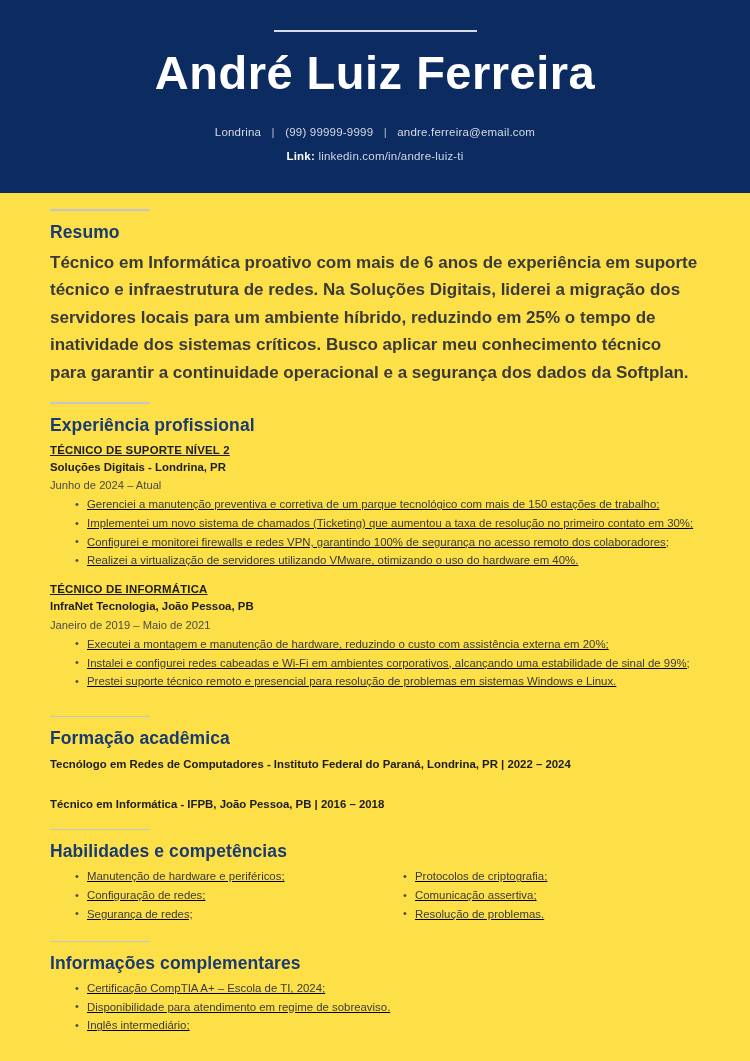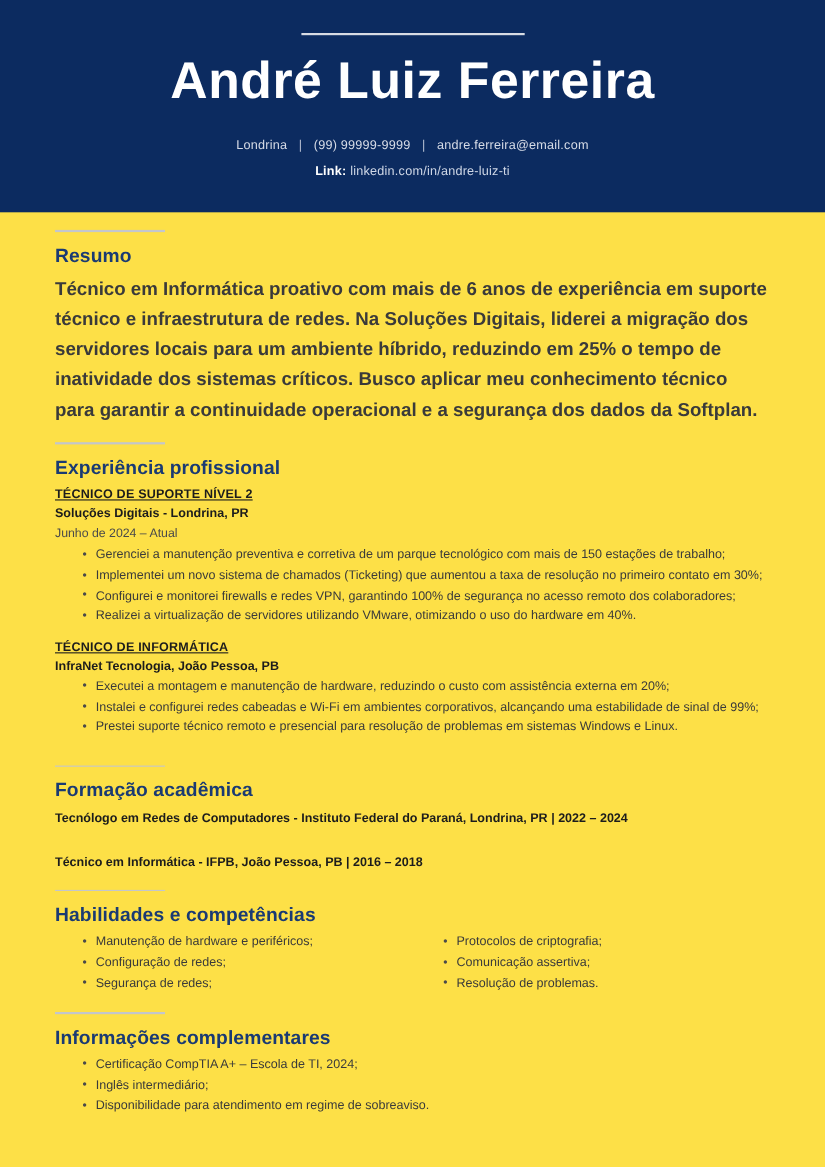--- a/index.html
+++ b/index.html
@@ -126,20 +126,21 @@
     font-size: 11.2px;
     color: #4a4a4a;
     line-height: 1.7;
     margin-bottom: 1px;
   }
 
   ul.bullets {
     margin: 0;
     padding: 0 0 0 25px;
     list-style: none;
+    text-decoration: underline;
   }
   ul.bullets li {
     position: relative;
     font-size: 11.4px;
     color: #3a3a3a;
     line-height: 1.55;
     padding-left: 12px;
     margin-bottom: 1px;
   }
   ul.bullets li::before {
@@ -219,20 +220,21 @@
           <li>Gerenciei a manutenção preventiva e corretiva de um parque tecnológico com mais de 150 estações de trabalho;</li>
           <li>Implementei um novo sistema de chamados (Ticketing) que aumentou a taxa de resolução no primeiro contato em 30%;</li>
           <li>Configurei e monitorei firewalls e redes VPN, garantindo 100% de segurança no acesso remoto dos colaboradores;</li>
           <li>Realizei a virtualização de servidores utilizando VMware, otimizando o uso do hardware em 40%.</li>
         </ul>
       </div>
 
       <div class="job">
         <div class="job-title">TÉCNICO DE INFORMÁTICA</div>
         <div class="job-company">InfraNet Tecnologia, João Pessoa, PB</div>
+        <div class="job-dates">Janeiro de 2019 – Maio de 2021</div>
         <ul class="bullets">
           <li>Executei a montagem e manutenção de hardware, reduzindo o custo com assistência externa em 20%;</li>
           <li>Instalei e configurei redes cabeadas e Wi-Fi em ambientes corporativos, alcançando uma estabilidade de sinal de 99%;</li>
           <li>Prestei suporte técnico remoto e presencial para resolução de problemas em sistemas Windows e Linux.</li>
         </ul>
       </div>
     </div>
 
     <div class="section">
       <div class="sec-rule"></div>
@@ -260,19 +262,19 @@
           </ul>
         </div>
       </div>
     </div>
 
     <div class="section">
       <div class="sec-rule"></div>
       <h2 class="sec-title">Informações complementares</h2>
       <ul class="bullets extra-list">
         <li>Certificação CompTIA A+ – Escola de TI, 2024;</li>
+        <li>Disponibilidade para atendimento em regime de sobreaviso.</li>
         <li>Inglês intermediário;</li>
-        <li>Disponibilidade para atendimento em regime de sobreaviso.</li>
       </ul>
     </div>
 
   </div>
 </div>
 
 </body></html>

